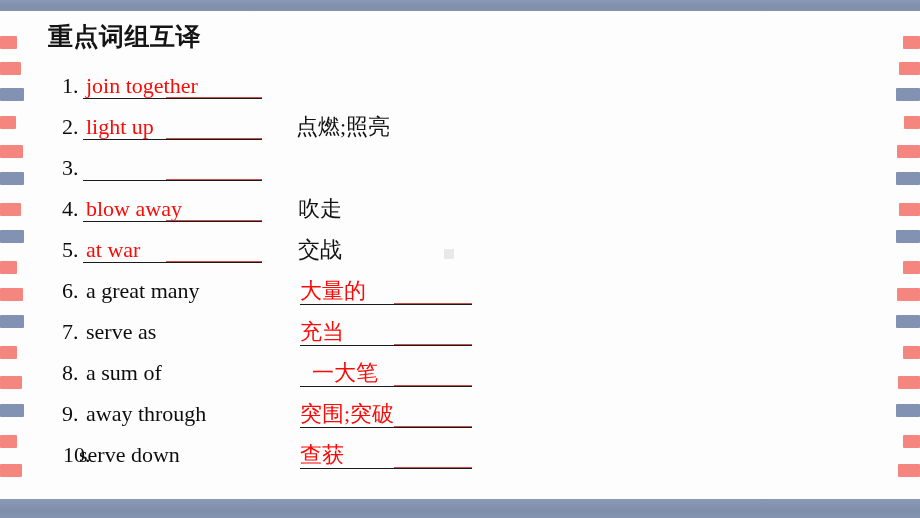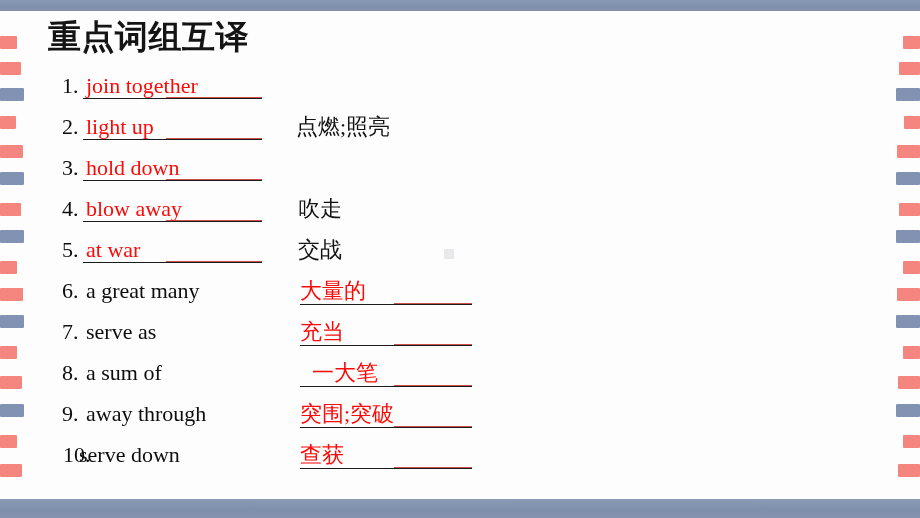--- a/index.html
+++ b/index.html
@@ -50,21 +50,21 @@
   .deco-left .bar  { left: 0; }
   .deco-right .bar { right: 0; }
 
   
   .title {
     position: absolute;
     left: 48px;
     top: 22px;
     font-family: "DejaVu Sans", "Liberation Sans", sans-serif;
     font-weight: bold;
-    font-size: 33px;
+    font-size: 25px;
     line-height: 30px;
     color: #141414;
     letter-spacing: 0.5px;
     white-space: nowrap;
   }
 
   
   .rows {
     position: absolute;
     left: 0;
@@ -205,21 +205,20 @@
       <div class="row">
         <span class="num">2.</span>
         <span class="en blank-answer">light up</span>
         <span class="cn given" style="left: 296px;">点燃;照亮</span>
         <div class="rule rule-left">
           <div class="tail"></div>
         </div>
       </div>
       <div class="row">
         <span class="num">3.</span>
-        <span class="en blank-answer">hold down</span>
         <div class="rule rule-left">
           <div class="tail"></div>
         </div>
       </div>
       <div class="row">
         <span class="num">4.</span>
         <span class="en blank-answer">blow away</span>
         <span class="cn given" style="left: 298px;">吹走</span>
         <div class="rule rule-left">
           <div class="tail"></div>

